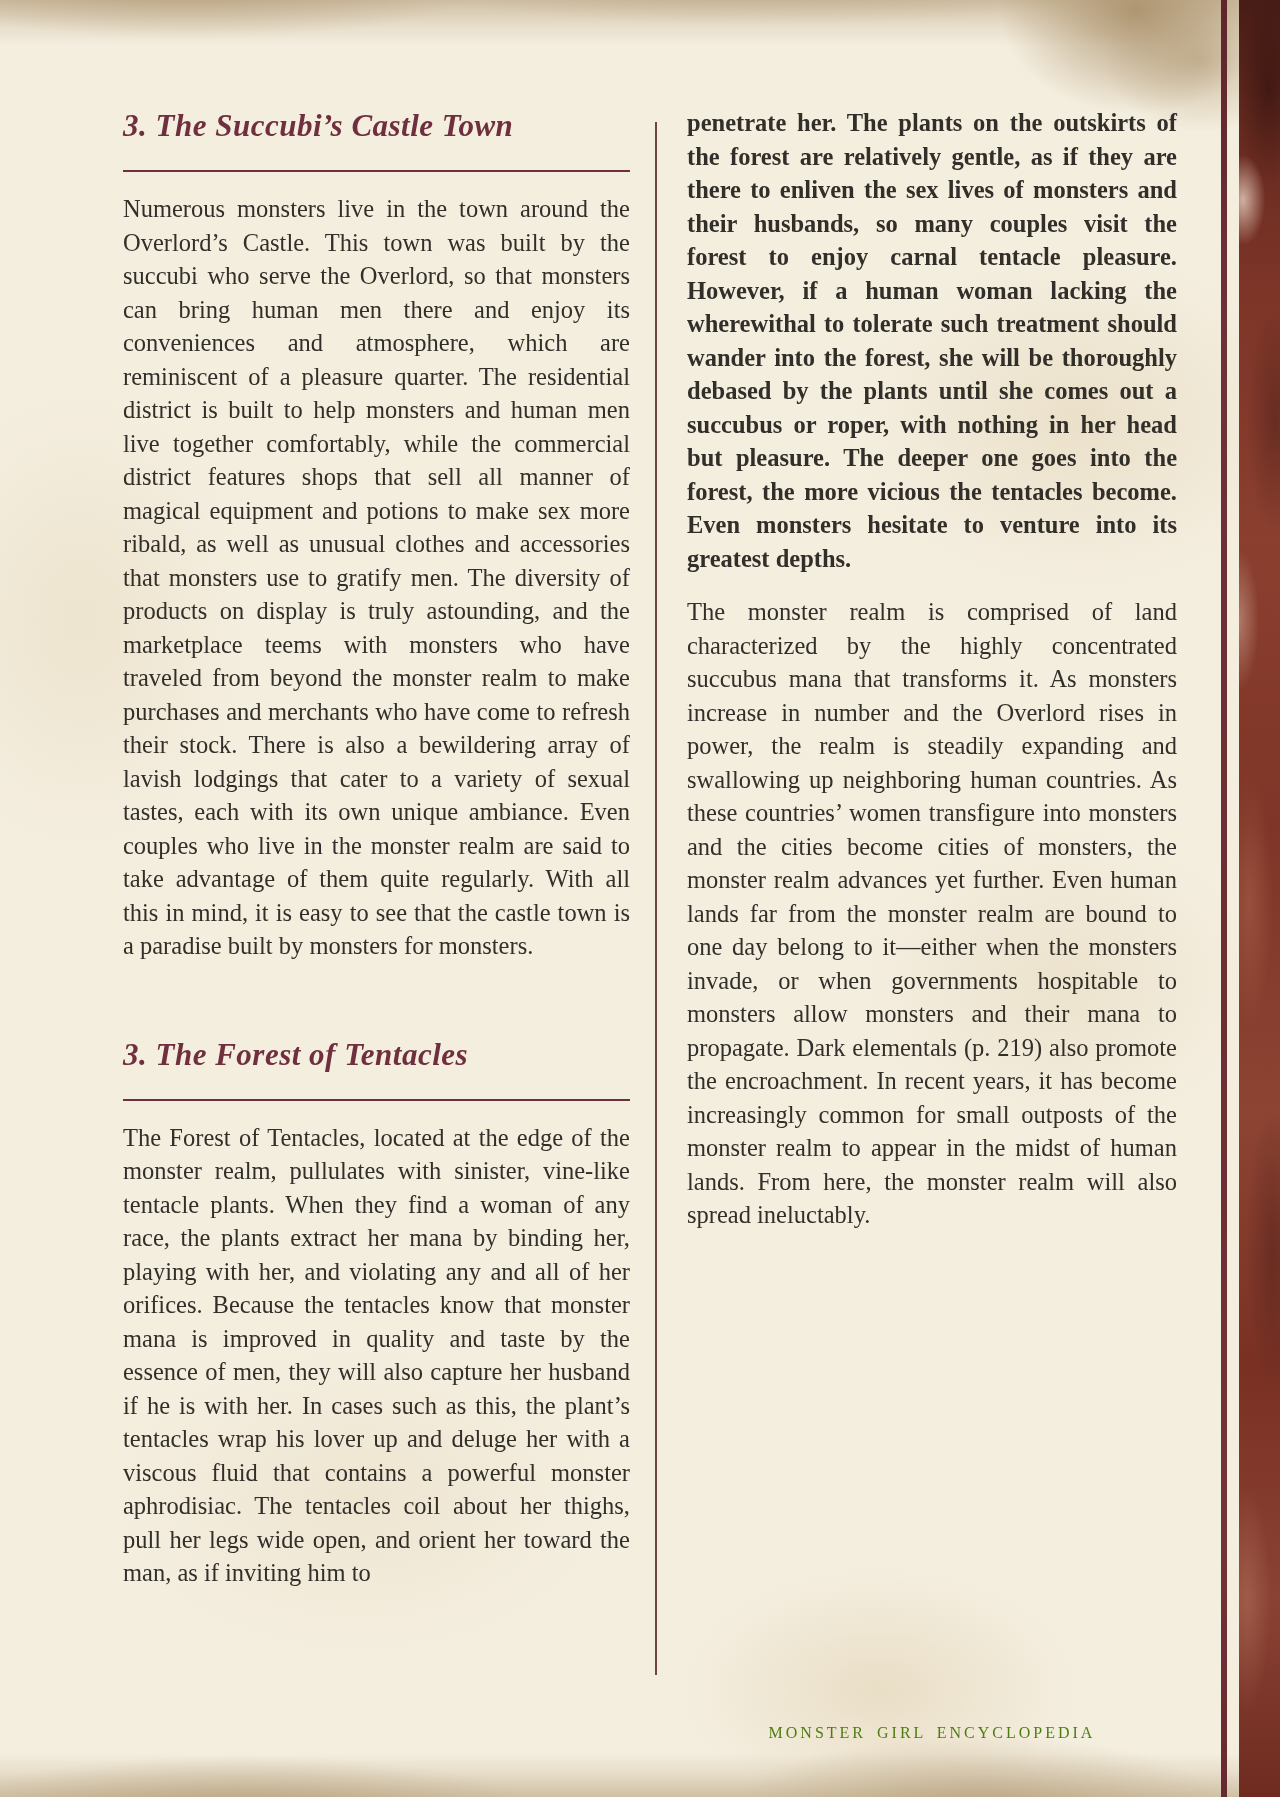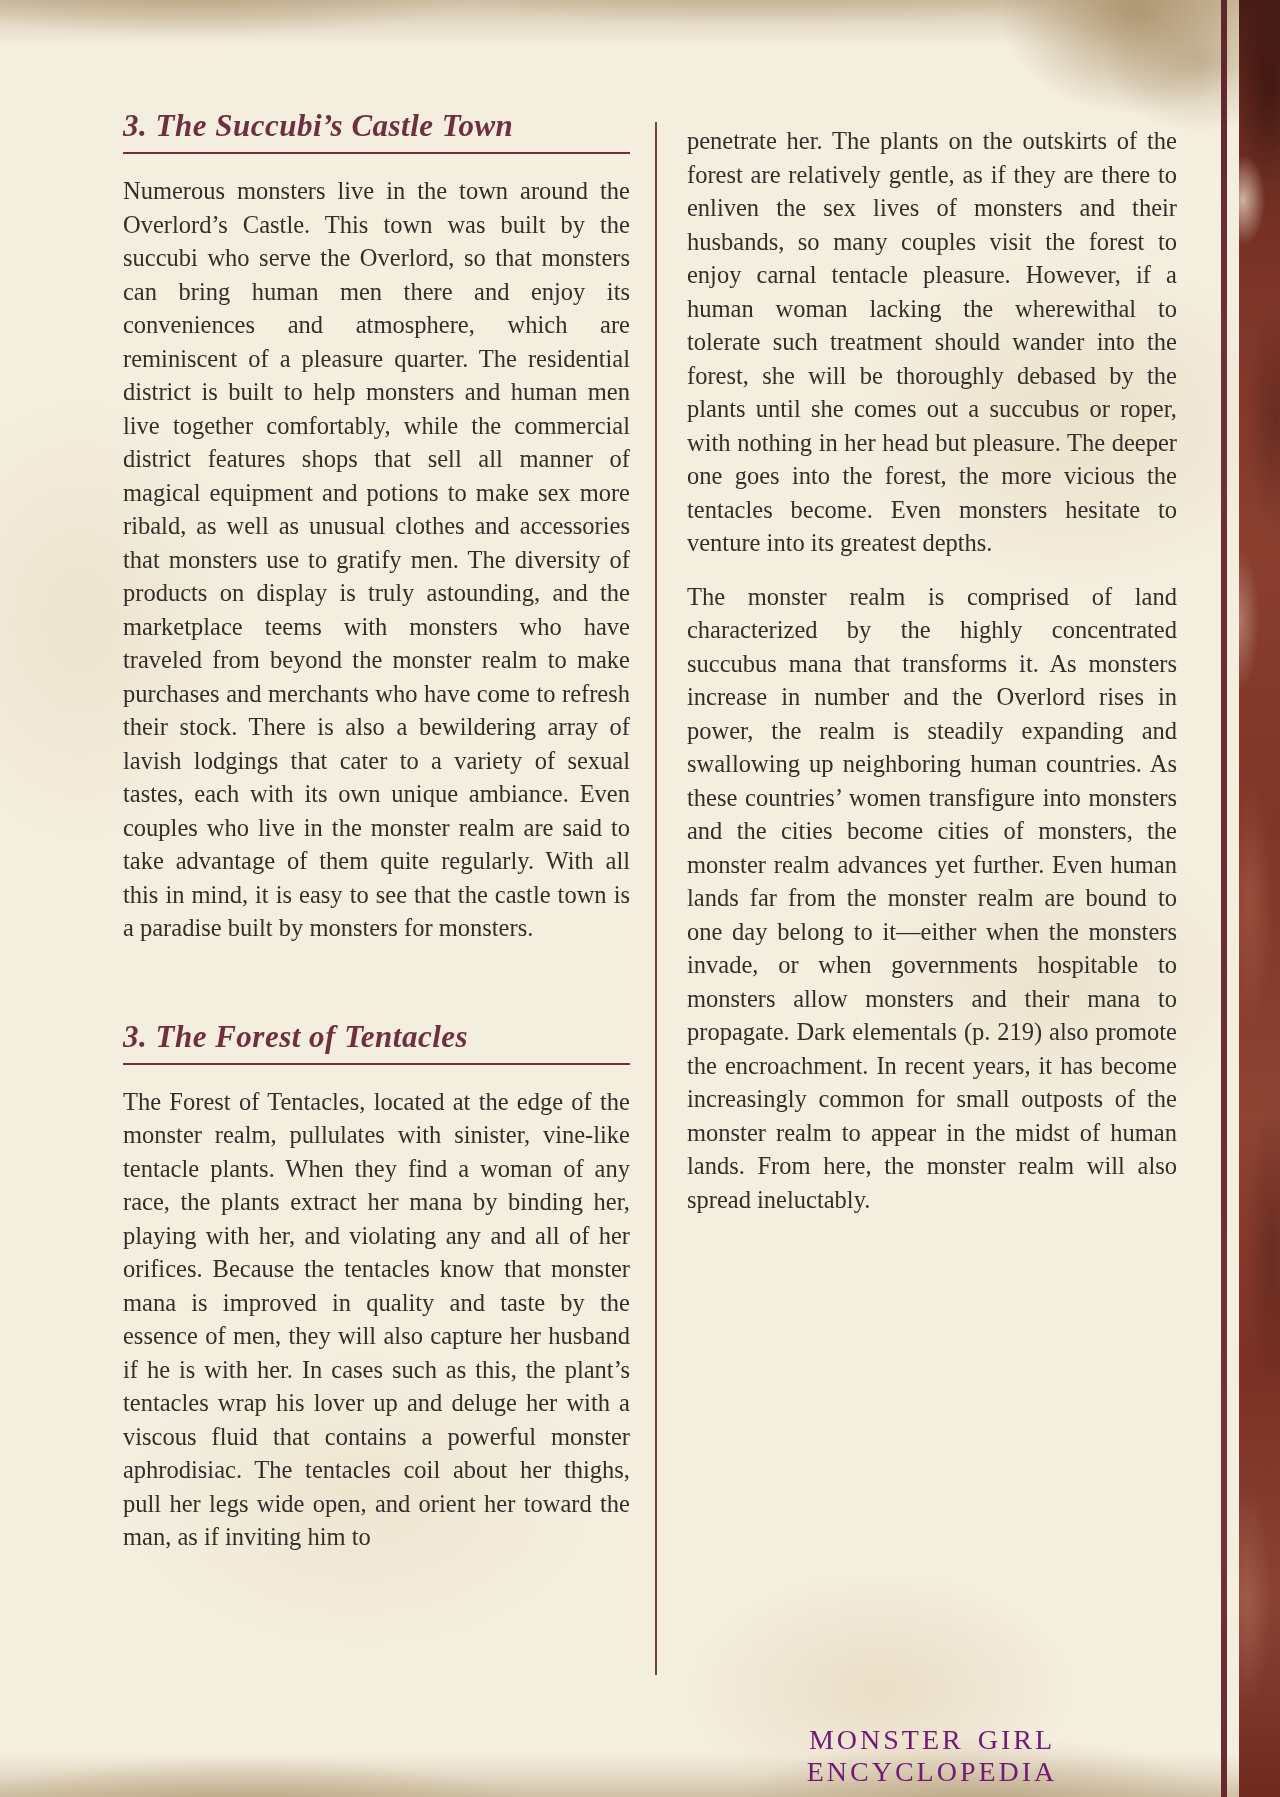--- a/index.html
+++ b/index.html
@@ -86,37 +86,37 @@
   }
   .col-left  { left: 123px; width: 507px; padding-top: 106px; }
   .col-right { left: 687px; width: 490px; padding-top: 106px; }
   .section h2 {
     font-size: 31px;
     line-height: 39px;
     font-weight: bold;
     font-style: italic;
     color: #6f2f3f;
     margin: 0;
-    padding-bottom: 7px;
+    padding-bottom: 25px;
     border-bottom: 2px solid #6f2f3f;
     letter-spacing: 0.5px;
     text-align: left;
   }
   .section + .section h2 { margin-top: 72px; }
   .section p { margin: 20px 0 0 0; }
-  .section.no-heading p { margin-top: 18px; }
+  .section.no-heading p { margin-top: 0; font-weight: bold; }
   
   .page-footer {
     position: absolute;
     left: 687px;
     width: 490px;
     top: 1724px;
     text-align: center;
-    color: #701a75;
-    font-size: 28px;
+    color: #4d7c0f;
+    font-size: 16px;
     letter-spacing: 3px;
     word-spacing: 4px;
   }
 </style>
 </head>
 <body>
 
 <div class="page">
 
   <div class="paper-stains"></div>

